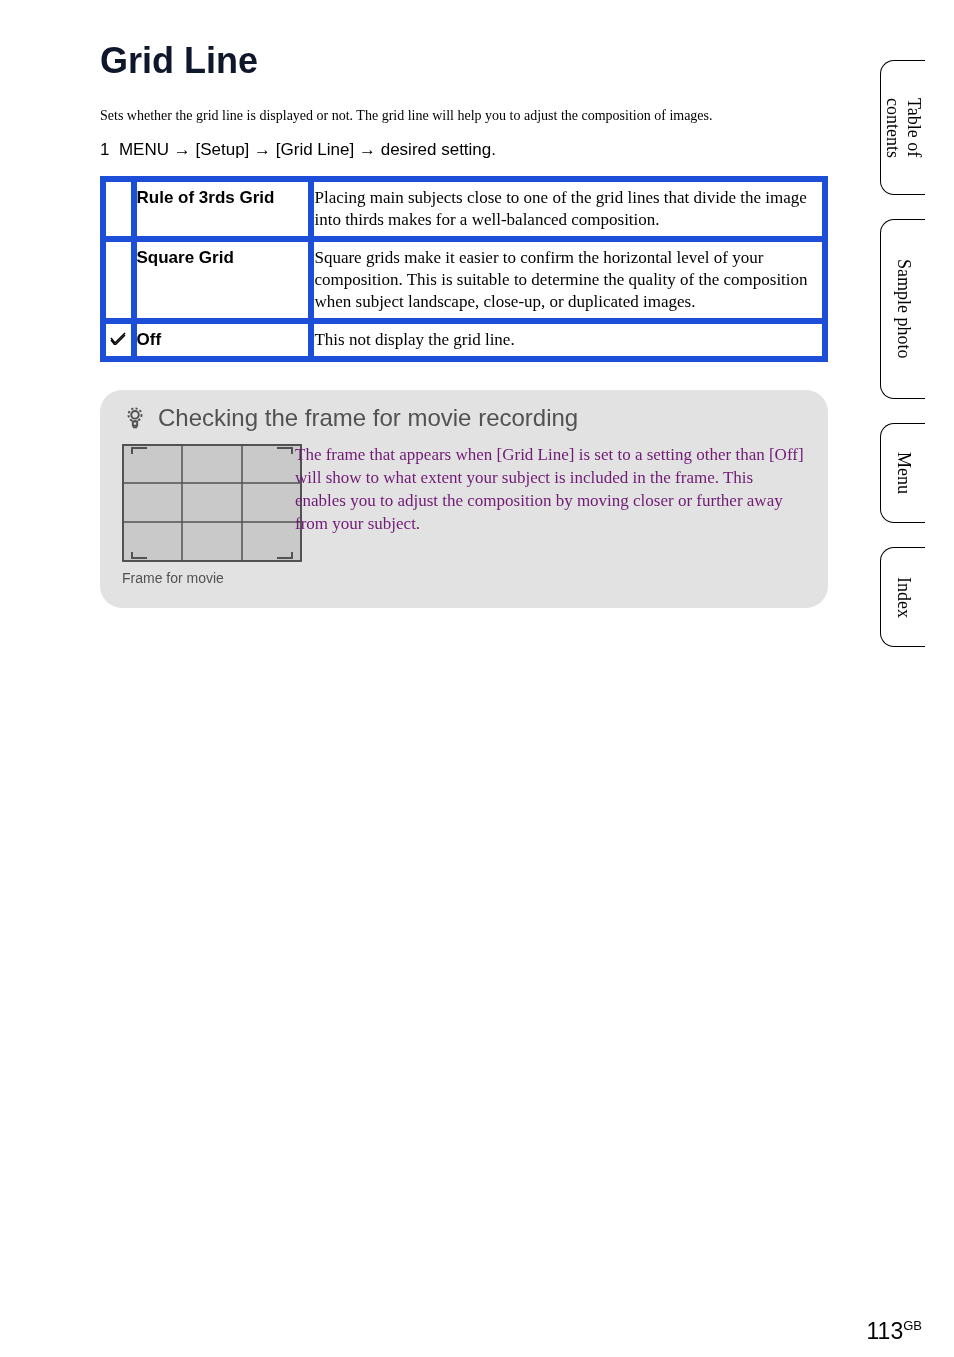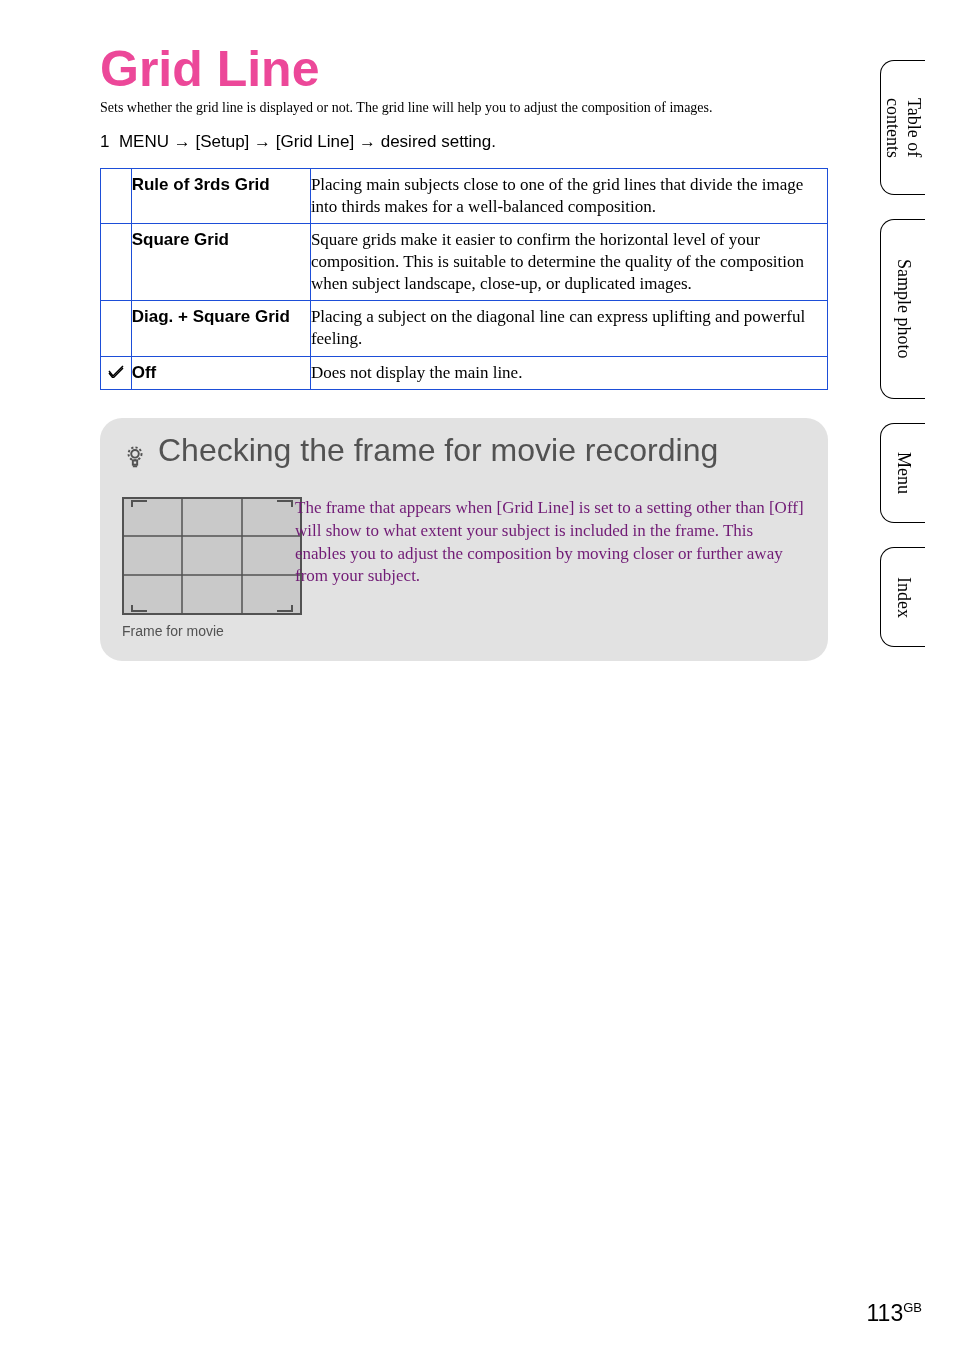--- a/index.html
+++ b/index.html
@@ -5,45 +5,45 @@
     * { margin: 0; padding: 0; box-sizing: border-box; }
     body {
       font-family: "Times New Roman", Times, serif;
       background: #fff;
       width: 954px;
       height: 1357px;
       position: relative;
     }
     .page-title {
       font-family: Arial, Helvetica, sans-serif;
-      font-size: 50px;
+      font-size: 36px;
       font-weight: bold;
-      color: #ec4899;
-      margin: 40px 0 1px 100px;
+      color: #0f172a;
+      margin: 40px 0 25px 100px;
     }
     .intro {
       font-size: 14px;
       color: #000;
       margin: 0 150px 14px 100px;
       line-height: 1.35;
     }
     .step {
       font-family: Arial, Helvetica, sans-serif;
       font-size: 17px;
       color: #000;
       margin: 7px 120px 16px 100px;
     }
     .arrow { font-family: Arial, sans-serif; }
     .options-table {
       border-collapse: collapse;
       margin: 0 0 0 100px;
       width: 728px;
     }
     .options-table td {
-      border: 1px solid #1d4ed8;
+      border: 6px solid #1d4ed8;
       padding: 5px 0;
       vertical-align: top;
       font-size: 17px;
       line-height: 1.3;
     }
     .col-check { width: 30px; text-align: center; }
     .col-name {
       width: 175px;
       font-family: Arial, Helvetica, sans-serif;
       font-weight: bold;
@@ -51,26 +51,26 @@
     .col-desc { width: 505px; margin-top: 48px; }
     .tip-box {
       background: #e2e2e2;
       border-radius: 22px;
       margin: 28px 0 0 100px;
       width: 728px;
       padding: 14px 22px 22px 22px;
     }
     .tip-heading {
       font-family: Arial, Helvetica, sans-serif;
-      font-size: 32px;
+      font-size: 24px;
       color: #525252;
       display: flex;
-      align-items: flex-end;
+      align-items: flex-start;
       gap: 10px;
-      margin-bottom: 28px;
+      margin-bottom: 12px;
     }
     .tip-body {
       display: flex;
       gap: 22px;
       align-items: flex-start;
     }
     .frame-fig { width: 151px; flex-shrink: 0; }
     .frame-caption {
       font-family: Arial, Helvetica, sans-serif;
       font-size: 14px;
@@ -108,21 +108,21 @@
       color: #000;
       text-align: center;
     }
     .tab-toc { height: 135px; }
     .tab-sample { height: 180px; }
     .tab-menu { height: 100px; }
     .tab-index { height: 100px; }
     .page-num {
       position: absolute;
       right: 32px;
-      bottom: 30px;
+      bottom: 12px;
       font-family: Arial, Helvetica, sans-serif;
       font-size: 23px;
       color: #000;
     }
     .page-num sup { font-size: 13px; vertical-align: super; }
     .check-icon { display: inline-block; width: 16px; }
     .bulb-icon { width: 26px; height: 26px; flex-shrink: 0; }
   </style>
 </head>
 <body>
@@ -148,33 +148,28 @@
     <td class="col-check"><span class="check-icon"></span></td>
     <td class="col-name">Rule of 3rds Grid</td>
     <td class="col-desc">Placing main subjects close to one of the grid lines that divide the image into thirds makes for a well-balanced composition.</td>
   </tr>
   <tr>
     <td class="col-check"><span class="check-icon"></span></td>
     <td class="col-name">Square Grid</td>
     <td class="col-desc">Square grids make it easier to confirm the horizontal level of your composition. This is suitable to determine the quality of the composition when subject landscape, close-up, or duplicated images.</td>
   </tr>
   <tr>
-    <td class="col-check"><span class="check-icon"></span></td>
-    <td class="col-name">Diag. + Square Grid</td>
-    <td class="col-desc">Placing a subject on the diagonal line can express uplifting and powerful feeling.</td>
-  </tr>
-  <tr>
     <td class="col-check">
       <svg class="check-icon" width="16" height="14" viewBox="0 0 16 14">
             <path d="M1 7 L5 12 L15 2" stroke="#000" stroke-width="1.5" fill="none"></path>
             <path d="M1 9 L5 14 L15 4" stroke="#000" stroke-width="1.5" fill="none"></path>
           </svg>
     </td>
     <td class="col-name">Off</td>
-    <td class="col-desc">Does not display the main line.</td>
+    <td class="col-desc">This not display the grid line.</td>
   </tr>
 </tbody>
   </table>
 
 <div class="tip-box">
   <div class="tip-heading">
     <svg class="bulb-icon" viewBox="0 0 24 24">
       <circle cx="12" cy="10" r="6" fill="none" stroke="#525252" stroke-width="1.8" stroke-dasharray="2 2"></circle>
       <circle cx="12" cy="10" r="3.5" fill="none" stroke="#525252" stroke-width="1.8"></circle>
       <rect x="10" y="16" width="4" height="4" fill="none" stroke="#525252" stroke-width="1.8"></rect>

